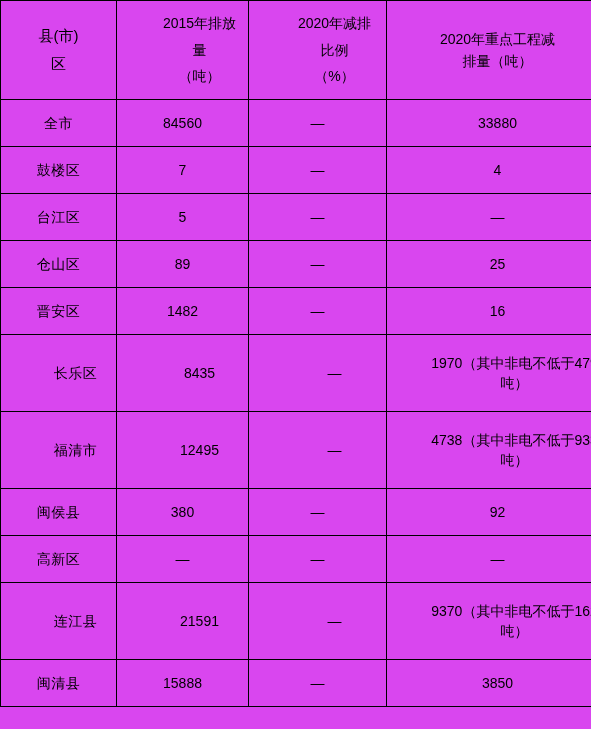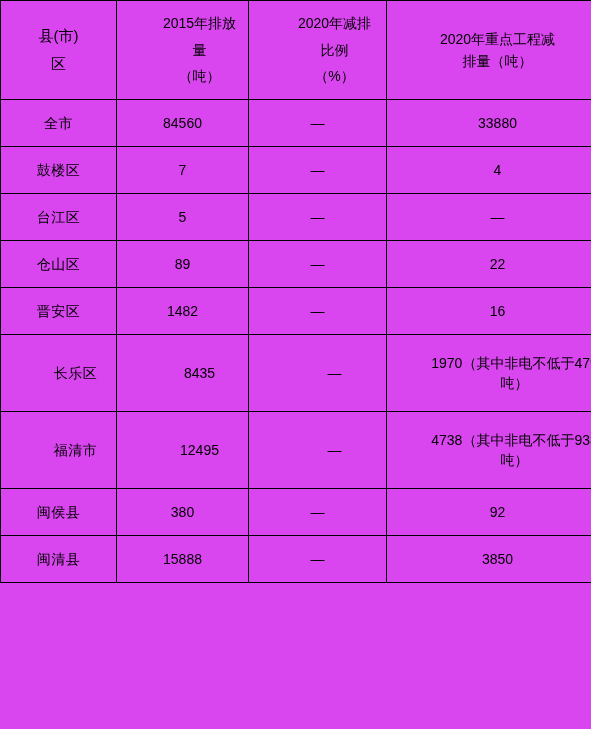--- a/index.html
+++ b/index.html
@@ -129,21 +129,21 @@
         <tr>
           <td class="name">台江区</td>
           <td class="val">5</td>
           <td class="val">—</td>
           <td class="val">—</td>
         </tr>
         <tr>
           <td class="name">仓山区</td>
           <td class="val">89</td>
           <td class="val">—</td>
-          <td class="val">22</td>
+          <td class="val">25</td>
         </tr>
         <tr>
           <td class="name">晋安区</td>
           <td class="val">1482</td>
           <td class="val">—</td>
           <td class="val">16</td>
         </tr>
         <tr class="tall">
           <td class="name">长乐区</td>
           <td class="val">8435</td>
@@ -156,20 +156,32 @@
           <td class="val">—</td>
           <td class="note">4738（其中非电不低于933吨）</td>
         </tr>
         <tr>
           <td class="name">闽侯县</td>
           <td class="val">380</td>
           <td class="val">—</td>
           <td class="val">92</td>
         </tr>
         <tr>
+          <td class="name">高新区</td>
+          <td class="val">—</td>
+          <td class="val">—</td>
+          <td class="val">—</td>
+        </tr>
+        <tr class="tall">
+          <td class="name">连江县</td>
+          <td class="val">21591</td>
+          <td class="val">—</td>
+          <td class="note">9370（其中非电不低于162吨）</td>
+        </tr>
+        <tr>
           <td class="name">闽清县</td>
           <td class="val">15888</td>
           <td class="val">—</td>
           <td class="val">3850</td>
         </tr>
       </tbody>
   </table>
 </div>
 
 </body></html>

